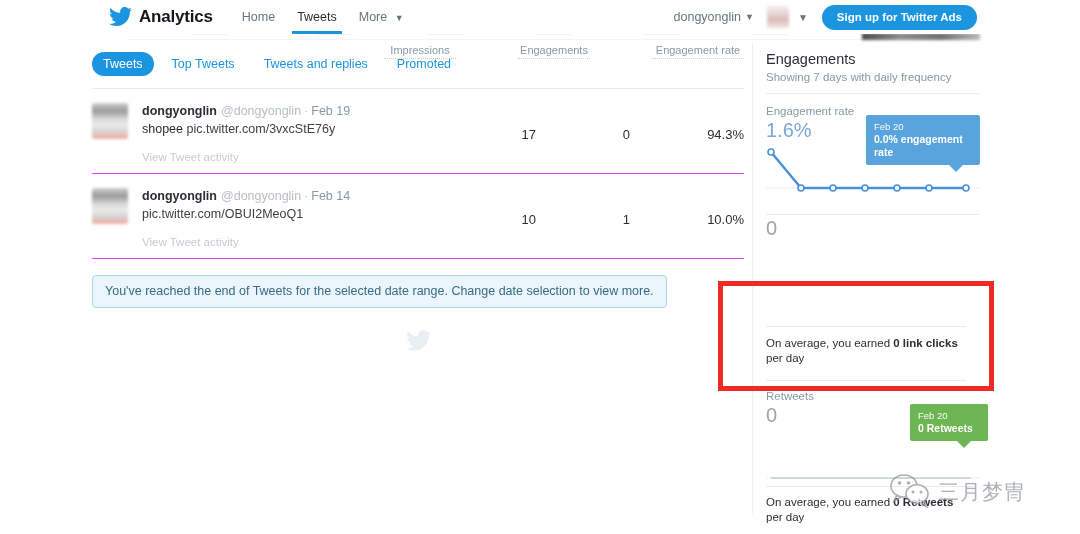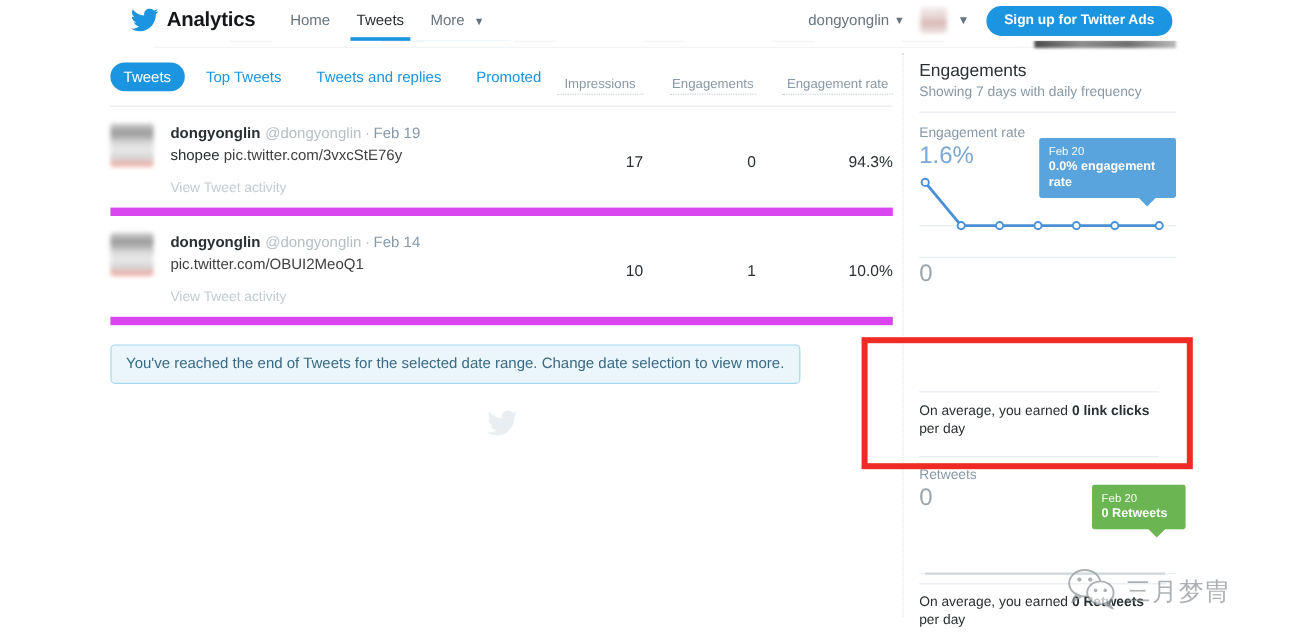--- a/index.html
+++ b/index.html
@@ -171,23 +171,24 @@
   }
   .pill.active {
     background: #1b95e0;
     color: #ffffff;
     font-weight: normal;
   }
   .pill + .pill { margin-left: 7px; }
 
   .colheads {
     position: absolute;
-    right: 0; top: 20px;
+    right: 0; top: 0;
     display: flex;
     align-items: flex-end;
+    gap: 40px;
   }
   .colhead {
     font-size: 11px;
     color: #8899a6;
     border-bottom: 1px dotted #c8d2d8;
     padding-bottom: 2px;
     text-align: center;
     cursor: pointer;
     white-space: nowrap;
   }
@@ -198,21 +199,21 @@
   .table-top-rule {
     height: 1px;
     background: #e6ecf0;
     margin-top: 4px;
   }
 
   
   .tweet-row {
     display: flex;
     padding: 14px 0 10px;
-    border-bottom: 7px solid #d946ef;
+    border-bottom: 1px solid #d946ef;
     position: relative;
   }
   .tw-thumb {
     width: 36px; height: 36px;
     flex: 0 0 36px;
     margin-right: 14px;
     border-radius: 2px;
     background:
       linear-gradient(180deg,#cfcfcf 0%, #9a9a9a 22%, #dcdcdc 46%,
                       #e9e9e9 62%, #d6d6d6 78%, #f0a9a0 100%);

